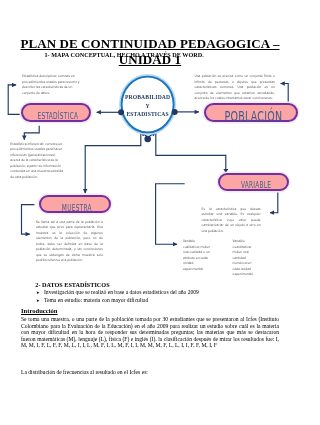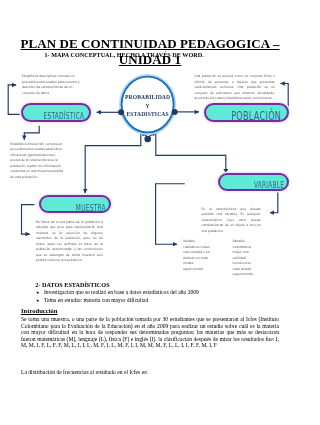--- a/index.html
+++ b/index.html
@@ -19,30 +19,30 @@
   
   #map{position:absolute;left:0;top:60px;width:300px;height:220px;}
   #map svg{position:absolute;left:0;top:0;}
 
   .cap{position:absolute;font-family:"DejaVu Sans Condensed","DejaVu Sans",sans-serif;
        font-size:3.35px;line-height:5.45px;color:#595959;text-align:justify;
        word-spacing:-0.1px;}
 
   
   .node{position:absolute;box-sizing:border-box;
-        border:2.05px solid #7030A0;border-radius:999px;background:#5eead4;
-        display:flex;align-items:center;justify-content:flex-end;
+        border:2.05px solid #7030A0;border-radius:999px;background:#fca5a5;
+        display:flex;align-items:center;justify-content:center;
         font-family:"DejaVu Sans Condensed","DejaVu Sans",sans-serif;color:#3E5C8C;
         box-shadow:0 0 0 1.5px #F3E9F9;}
   .node span{display:block;transform:scaleX(.755);letter-spacing:.35px;transform-origin:center;
              white-space:nowrap;position:relative;left:2.2px;top:3.6px;}
 
   
   #n-est{left:20.6px;top:42.9px;width:70.1px;height:18.8px;font-size:8.6px;}
-  #n-pob{left:204.1px;top:43.4px;width:85px;height:18.7px;font-size:12px;}
+  #n-pob{left:204.1px;top:43.4px;width:94px;height:18.7px;font-size:14px;}
   #n-mue{left:38.6px;top:134.7px;width:72.2px;height:18.7px;font-size:8.6px;}
   #n-var{left:190.2px;top:112.5px;width:71.2px;height:18.7px;font-size:8.6px;margin-left:28px;}
 
   
   #cap0{left:22.1px; top:14.3px;  width:59.9px;text-align:left;}
   #cap1{left:10.3px; top:82.0px;  width:53.6px;text-align:left;}
   #cap2{left:194.5px;top:14.3px;  width:80.4px;}
   #cap3{left:35.9px; top:159.9px; width:66.9px;}
   #cap4{left:201.5px;top:147.0px; width:59.2px;}
   #cap5{left:183.0px;top:179.3px; width:29.2px;text-align:left;}

